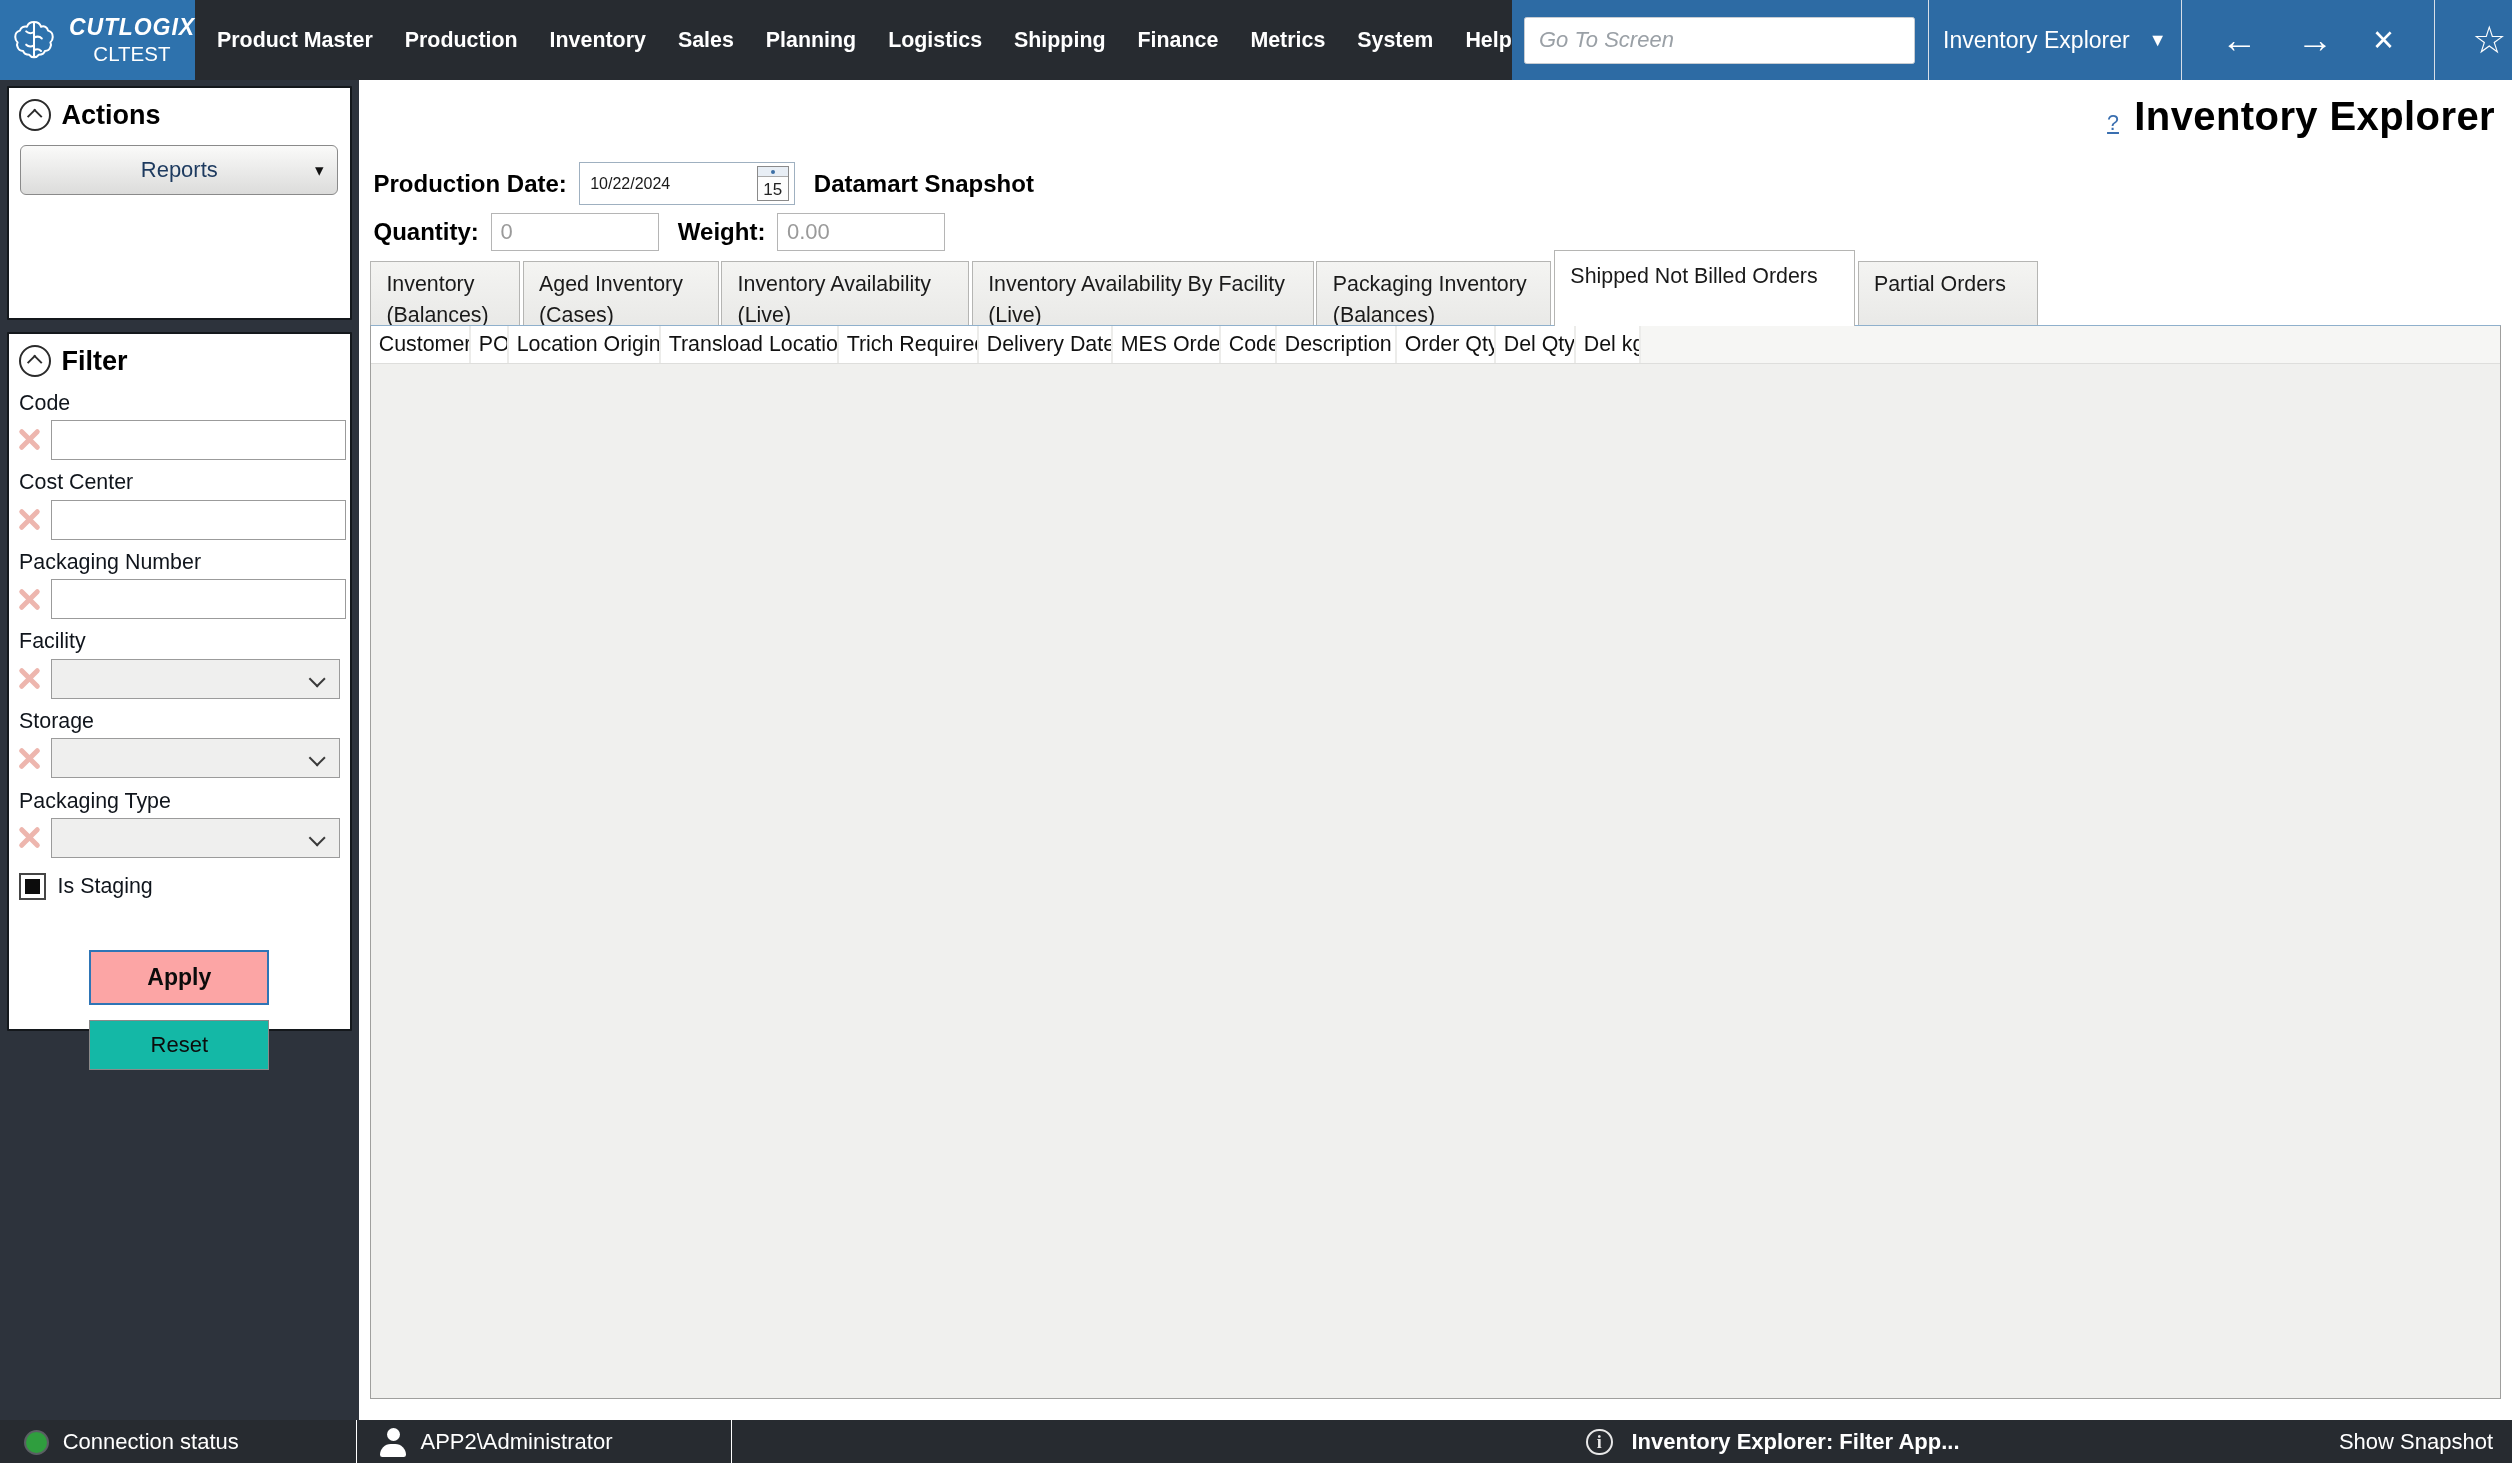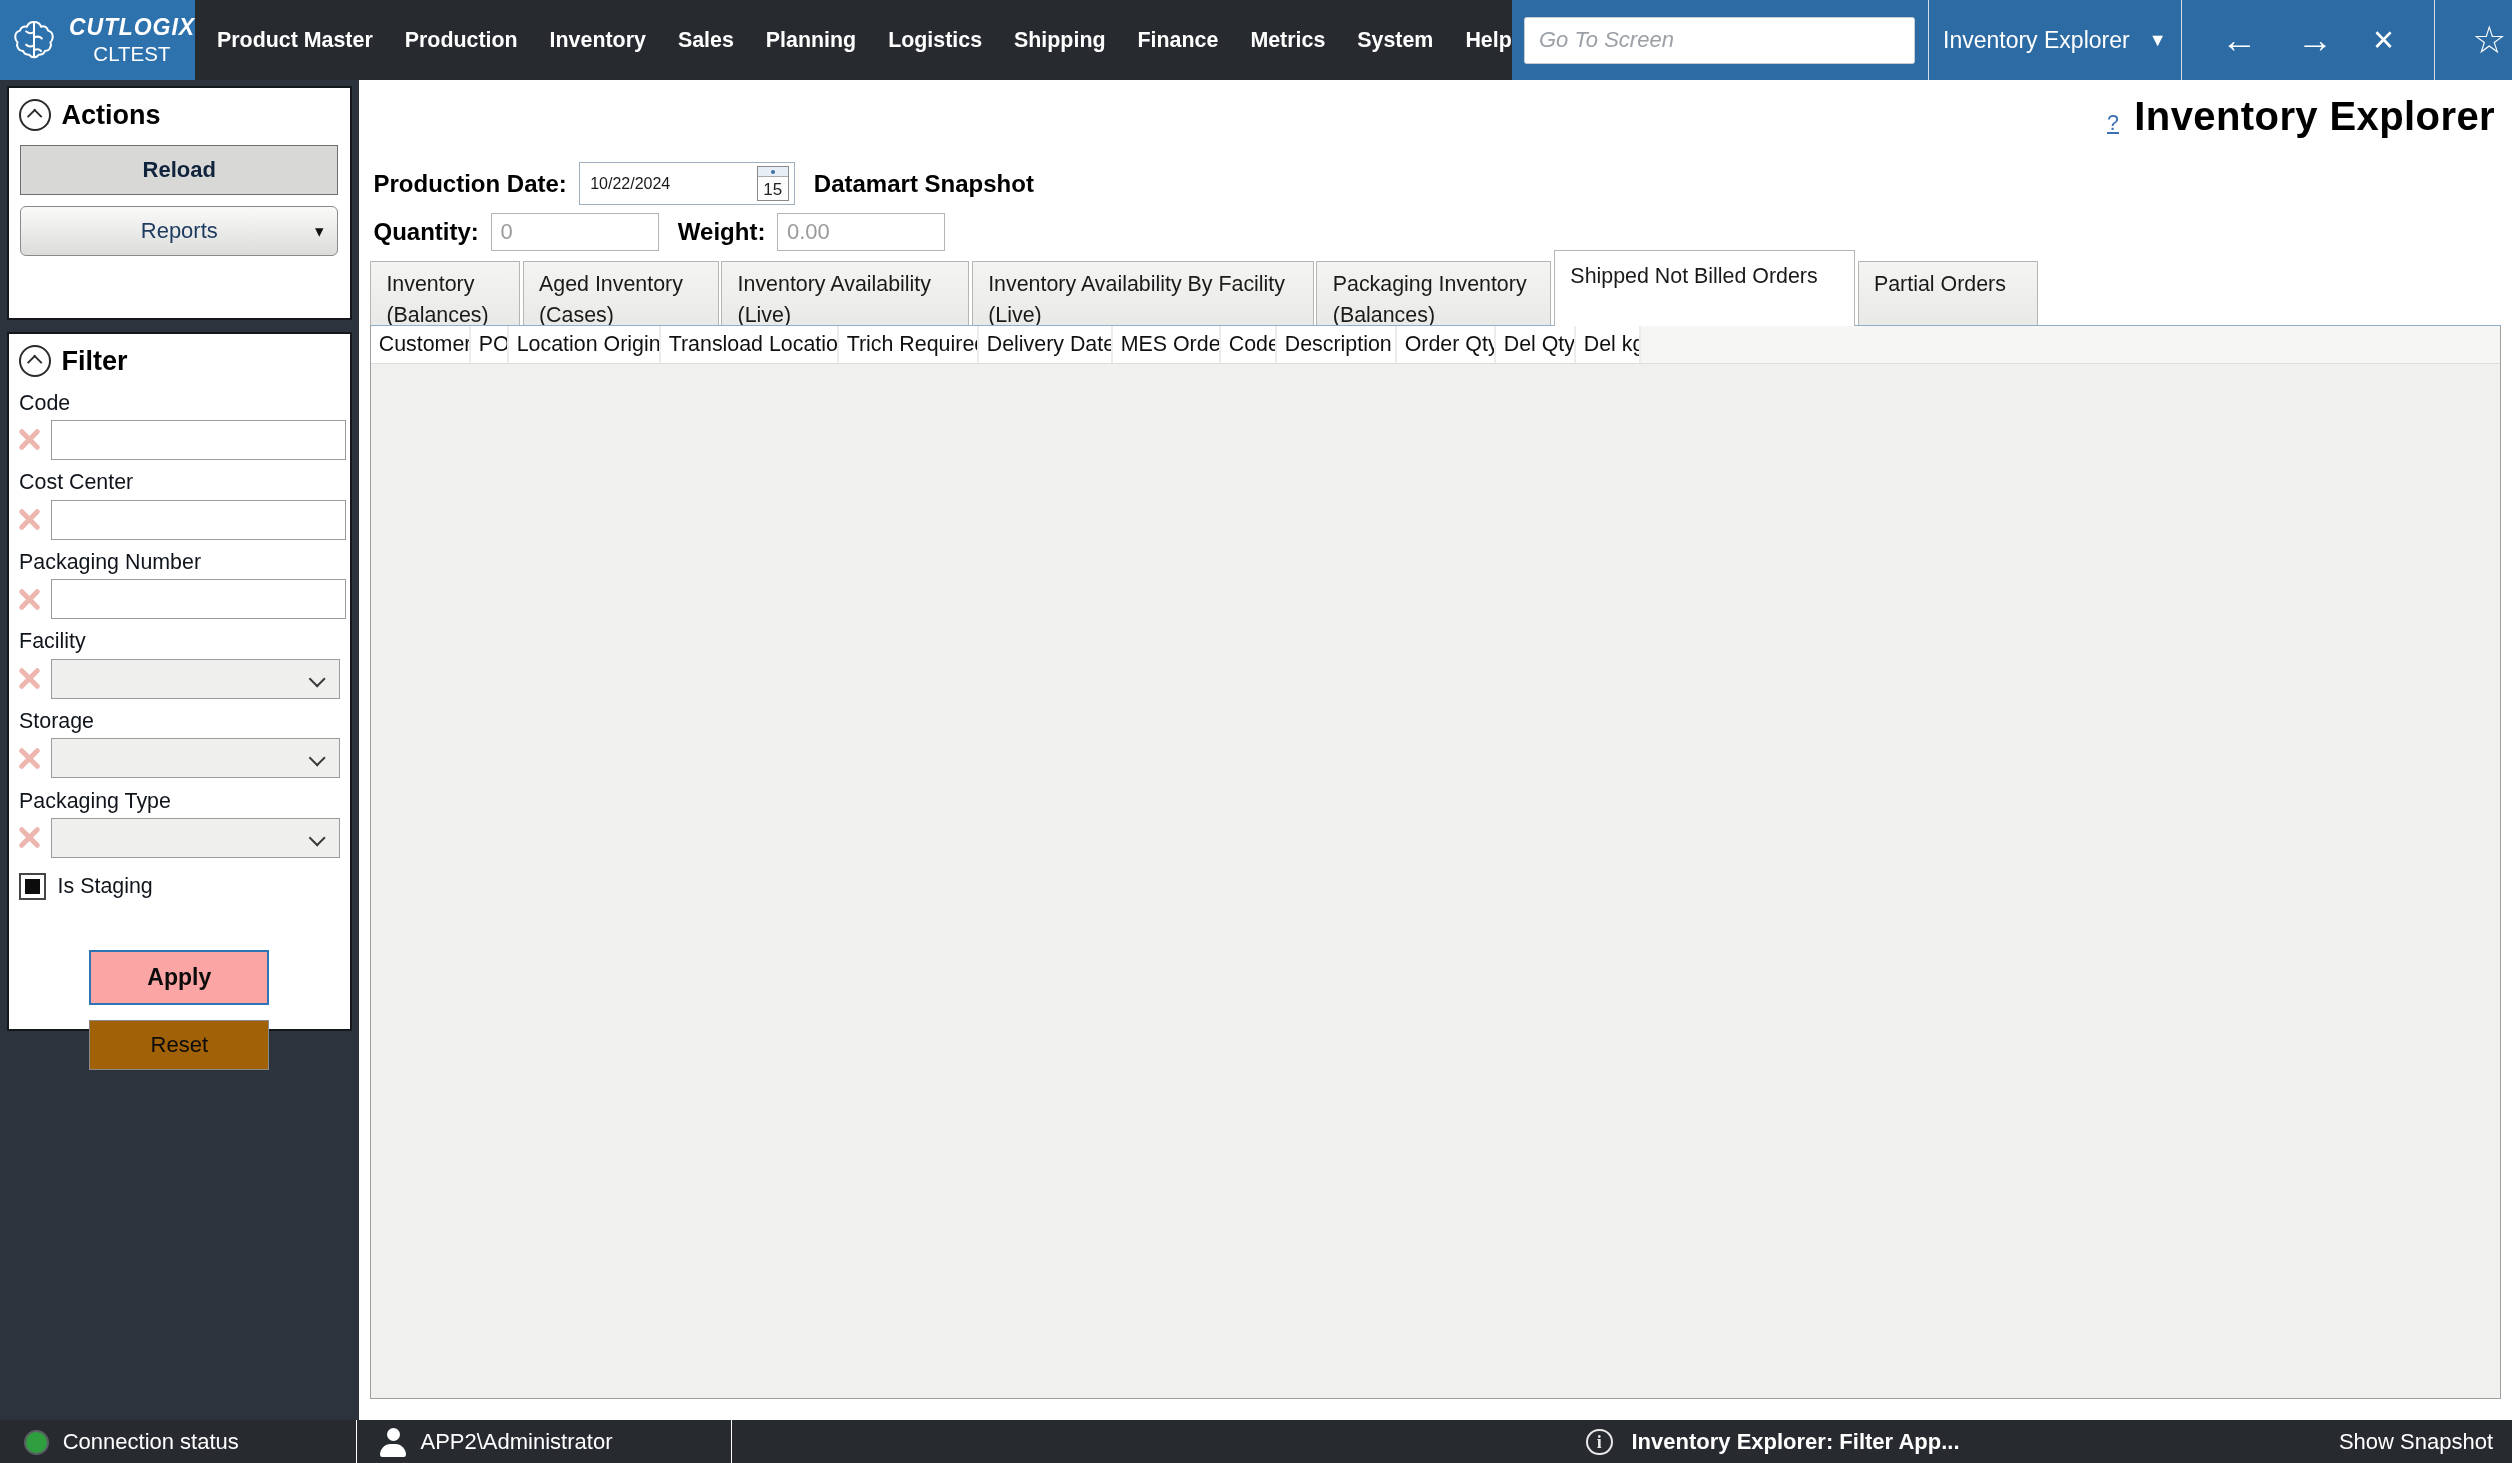--- a/index.html
+++ b/index.html
@@ -66,21 +66,21 @@
   .f-select::after { content:''; position:absolute; right:15.4px; top:13px; width:10.3px; height:10.3px;
              border-right:2.6px solid #3a3a3a; border-bottom:2.6px solid #3a3a3a; transform:rotate(45deg); }
   .chk-row { display:flex; align-items:center; gap:12px; margin:15.4px 0 0 10.3px; }
   .checkbox { width:26.5px; height:26.5px; border:2.6px solid #454545; background:#fff;
               display:flex; align-items:center; justify-content:center; cursor:pointer; }
   .checkbox-fill { width:14.5px; height:14.5px; background:#0c0c0c; }
   .chk-label { font-size:21.4px; color:#10151c; }
   .btn-apply { display:block; margin:50px auto 0; width:180px; height:55px; background:#fca5a5;
                border:2.6px solid #2e75b6; font-size:23px; font-weight:bold; color:#0c0c0c;
                font-family:"Liberation Sans",sans-serif; cursor:pointer; }
-  .btn-reset { display:block; margin:15.4px auto 0; width:180px; height:50px; background:#a16207;
+  .btn-reset { display:block; margin:15.4px auto 0; width:180px; height:50px; background:#14b8a6;
                border:1.7px solid #8a8a8a; font-size:22px; color:#0c0c0c;
                font-family:"Liberation Sans",sans-serif; cursor:pointer; }
 
   
   .main { position:absolute; left:359px; top:80px; width:2153px; height:1340px; background:#fff; }
   .title-row { position:absolute; top:13.7px; right:17px; display:flex; align-items:baseline; gap:15.4px; }
   .help-link { color:#3a6fb0; font-size:21.4px; text-decoration:underline; cursor:pointer; }
   .page-title { font-size:40px; font-weight:bold; color:#000; letter-spacing:0.4px; }
 
   .date-row { position:absolute; left:14.5px; top:82px; display:flex; align-items:center; }
@@ -191,21 +191,20 @@
     </div>
   </header>
 
   <aside class="sidebar">
 
     <section class="card card-actions">
       <div class="card-head">
         <span class="circle-chev"></span>
         <span class="card-title">Actions</span>
       </div>
-      <button class="act-btn btn-reload">Reload</button>
       <button class="act-btn btn-reports">
         <span>Reports</span>
         <span class="rep-caret">▾</span>
       </button>
     </section>
 
     <section class="card card-filter">
       <div class="card-head">
         <span class="circle-chev"></span>
         <span class="card-title">Filter</span>

